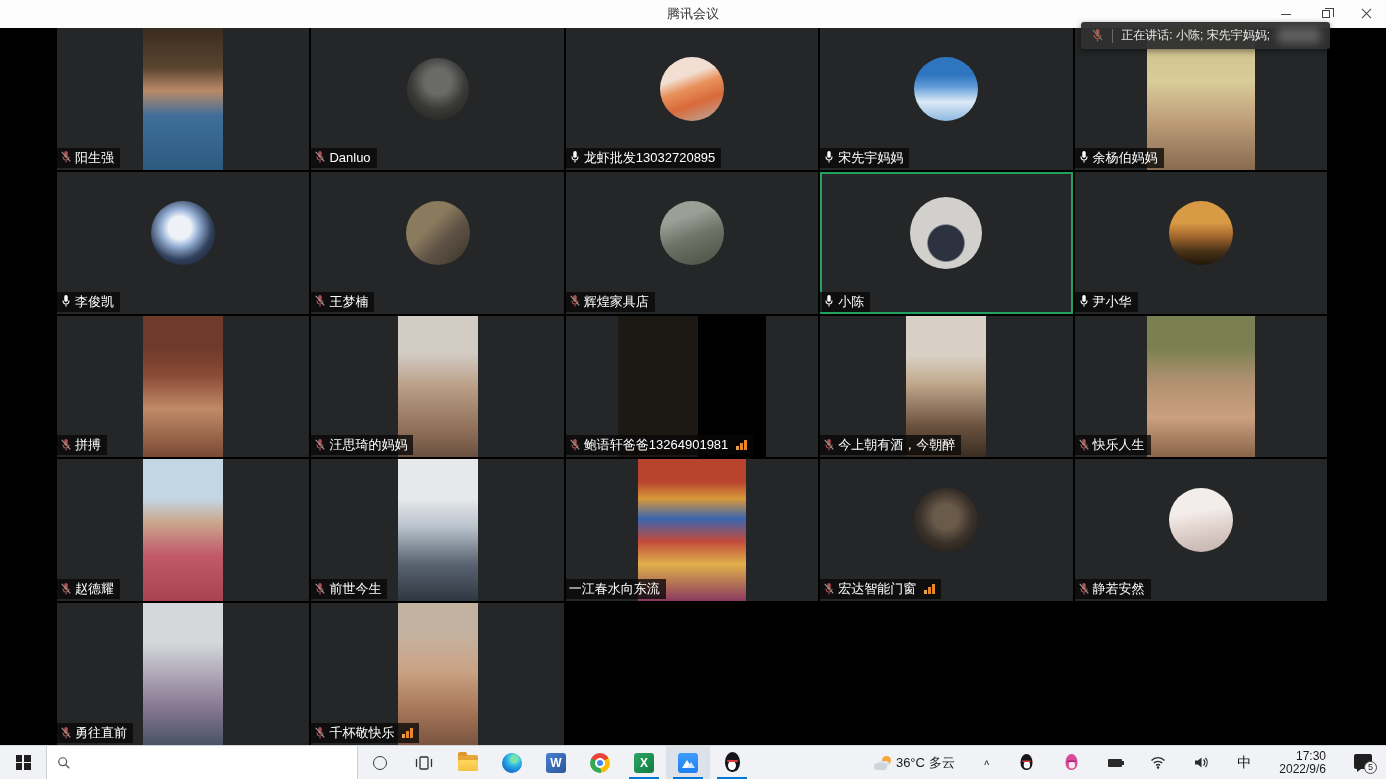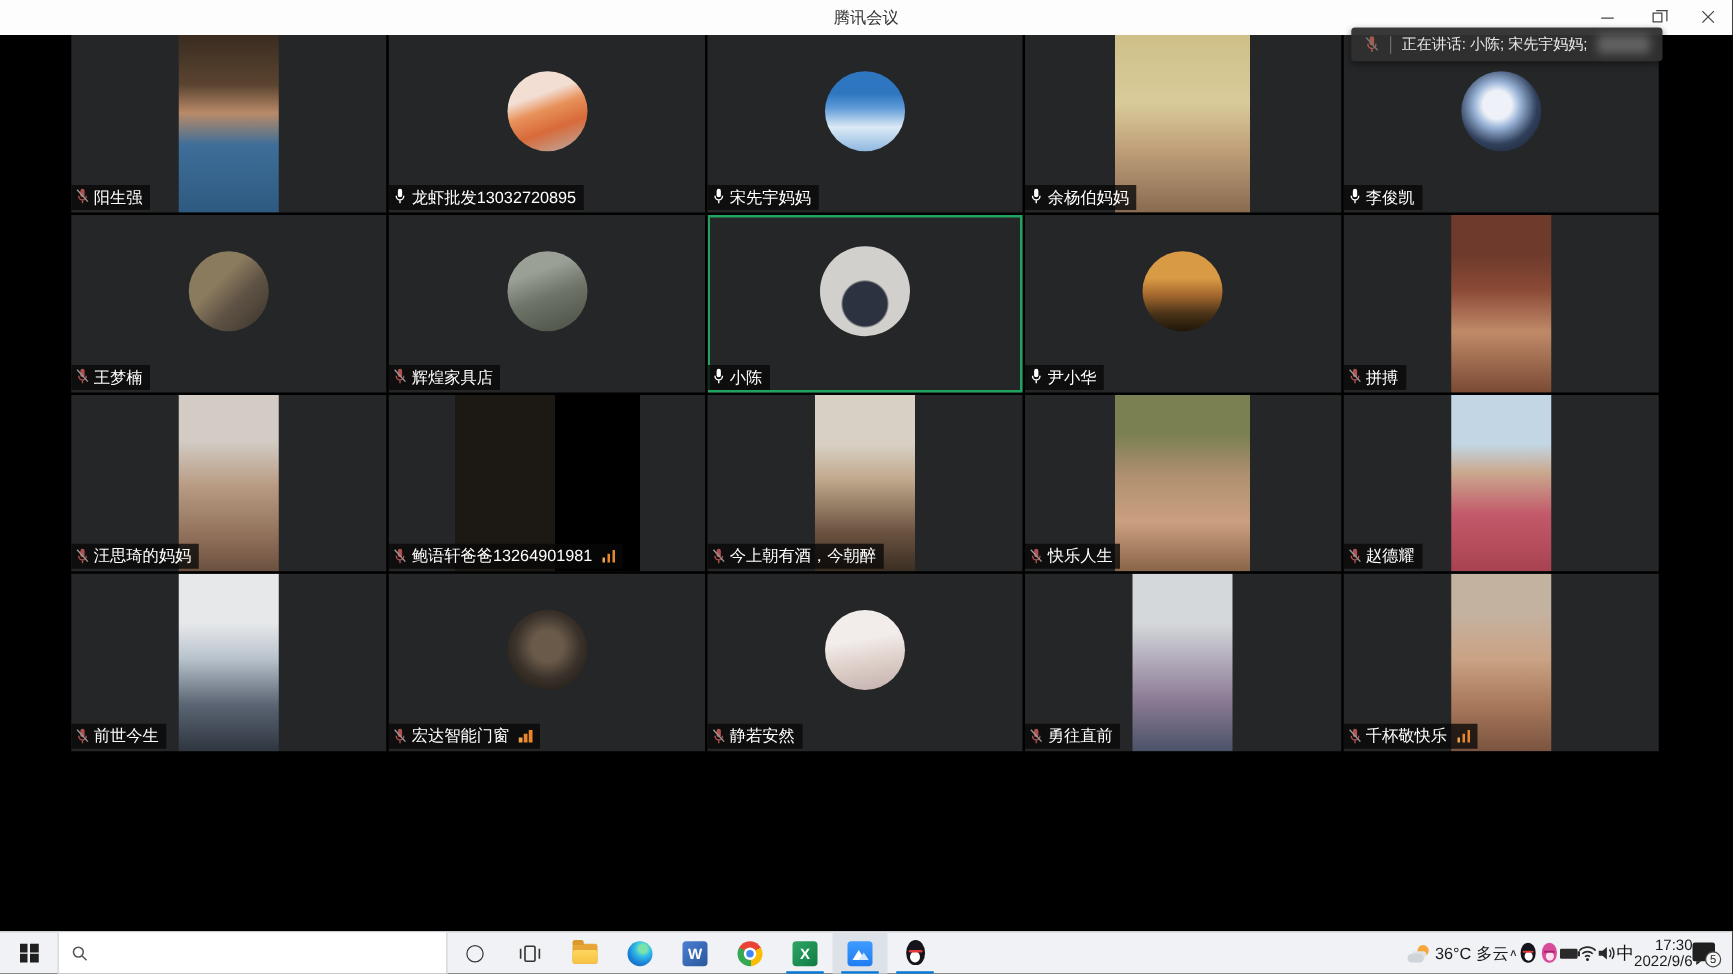--- a/index.html
+++ b/index.html
@@ -111,21 +111,21 @@
     width:0; height:0; border-left:4px solid transparent; border-right:4px solid transparent; border-bottom:6px solid #cfe6ff; }
   .penguin { position:relative; width:17px; height:21px; }
   .penguin .body { position:absolute; left:1px; top:0; width:15px; height:20px; background:#14141a; border-radius:50% 50% 46% 46%; }
   .penguin .belly { position:absolute; left:4.5px; top:9px; width:8px; height:9px; background:#fff; border-radius:50%; }
   .penguin .scarf { position:absolute; left:3px; top:7.5px; width:11px; height:2.5px; background:#e03a3a; border-radius:2px; }
   .penguin.small { transform:scale(0.8); }
   .penguin.pink .body { background:#d84a9a; }
   .penguin.pink .belly { background:#ffe2f0; }
   .penguin.pink .scarf { background:#a8246e; }
 
-  .tray { margin-left:auto; display:flex; align-items:center; gap:0; padding:0 12px 0 8px;justify-content:flex-end; }
+  .tray { margin-left:auto; display:flex; align-items:center; gap:28px; padding:0 12px 0 8px;justify-content:flex-end; }
   .tray-item { display:flex; align-items:center; gap:4px; }
   .weather-glyph { position:relative; width:18px; height:14px; }
   .weather-glyph .sun { position:absolute; right:1px; top:0; width:9px; height:9px; border-radius:50%; background:#f6a63a; }
   .weather-glyph .cloud { position:absolute; left:0; bottom:0; width:13px; height:7px; background:#cfd4da; border-radius:6px;
     box-shadow:3px -3px 0 -1px #dde2e8; }
   .tray-text { font-size:13px; color:#1a1a1a; }
   .chevron { font-size:10px; color:#333; transform:scaleY(0.8); }
   .battery-glyph { position:relative; width:14px; height:8px; background:#2a2a2a; border-radius:1px; }
   .battery-glyph::after { content:""; position:absolute; right:-2px; top:2px; width:2px; height:4px; background:#2a2a2a; }
   .ime { font-size:14px; color:#111; }
@@ -178,20 +178,32 @@
             <svg width="12" height="14" viewBox="0 0 14 16">
               <rect x="5" y="1" width="4" height="8" rx="2" fill="#b05050"></rect>
               <path d="M3.5 7.5a3.5 4 0 0 0 7 0" fill="none" stroke="#b05050" stroke-width="1.3"></path>
               <line x1="7" y1="12" x2="7" y2="14.5" stroke="#b05050" stroke-width="1.3"></line>
               <line x1="2" y1="2" x2="12" y2="13" stroke="#9a9a9a" stroke-width="1.3"></line>
             </svg>
             <span>阳生强</span>
           </div>
         </div>
         <div class="tile">
+          <div class="avatar" style="width: 62px; height: 62px; background: radial-gradient(circle at 50% 38%, rgb(106, 106, 104) 0px, rgb(106, 106, 104) 26%, rgb(58, 58, 56) 55%, rgb(28, 28, 28) 100%);"></div>
+          <div class="nametag">
+            <svg width="12" height="14" viewBox="0 0 14 16">
+              <rect x="5" y="1" width="4" height="8" rx="2" fill="#b05050"></rect>
+              <path d="M3.5 7.5a3.5 4 0 0 0 7 0" fill="none" stroke="#b05050" stroke-width="1.3"></path>
+              <line x1="7" y1="12" x2="7" y2="14.5" stroke="#b05050" stroke-width="1.3"></line>
+              <line x1="2" y1="2" x2="12" y2="13" stroke="#9a9a9a" stroke-width="1.3"></line>
+            </svg>
+            <span>Danluo</span>
+          </div>
+        </div>
+        <div class="tile">
           <div class="avatar" style="width: 64px; height: 64px; background: linear-gradient(160deg, rgb(242, 222, 210) 0px, rgb(242, 222, 210) 32%, rgb(232, 145, 90) 48%, rgb(216, 106, 58) 68%, rgb(184, 176, 168) 100%);"></div>
           <div class="nametag">
             <svg width="12" height="14" viewBox="0 0 14 16">
               <rect x="5" y="1" width="4" height="8" rx="2" fill="#ffffff"></rect>
               <path d="M3.5 7.5a3.5 4 0 0 0 7 0" fill="none" stroke="#ffffff" stroke-width="1.3"></path>
               <line x1="7" y1="12" x2="7" y2="14.5" stroke="#ffffff" stroke-width="1.3"></line>
             </svg>
             <span>龙虾批发13032720895</span>
           </div>
         </div>
@@ -354,20 +366,26 @@
         <div class="tile">
           <div class="strip" style="width: 80px; background: linear-gradient(rgb(230, 232, 234) 0px, rgb(230, 232, 234) 28%, rgb(184, 194, 204) 48%, rgb(90, 100, 114) 74%, rgb(46, 54, 64) 100%);"></div>
           <div class="nametag">
             <svg width="12" height="14" viewBox="0 0 14 16">
               <rect x="5" y="1" width="4" height="8" rx="2" fill="#b05050"></rect>
               <path d="M3.5 7.5a3.5 4 0 0 0 7 0" fill="none" stroke="#b05050" stroke-width="1.3"></path>
               <line x1="7" y1="12" x2="7" y2="14.5" stroke="#b05050" stroke-width="1.3"></line>
               <line x1="2" y1="2" x2="12" y2="13" stroke="#9a9a9a" stroke-width="1.3"></line>
             </svg>
             <span>前世今生</span>
+          </div>
+        </div>
+        <div class="tile">
+          <div class="strip" style="width: 108px; background: linear-gradient(rgb(184, 68, 46) 0px, rgb(184, 68, 46) 16%, rgb(216, 152, 58) 28%, rgb(58, 102, 176) 42%, rgb(194, 74, 60) 58%, rgb(224, 176, 74) 74%, rgb(138, 58, 96) 100%);"></div>
+          <div class="nametag">
+            <span>一江春水向东流</span>
           </div>
         </div>
         <div class="tile">
           <div class="avatar" style="width: 64px; height: 64px; background: radial-gradient(circle at 50% 45%, rgb(106, 90, 74) 0px, rgb(106, 90, 74) 26%, rgb(58, 50, 42) 55%, rgb(23, 19, 15) 100%);"></div>
           <div class="nametag">
             <svg width="12" height="14" viewBox="0 0 14 16">
               <rect x="5" y="1" width="4" height="8" rx="2" fill="#b05050"></rect>
               <path d="M3.5 7.5a3.5 4 0 0 0 7 0" fill="none" stroke="#b05050" stroke-width="1.3"></path>
               <line x1="7" y1="12" x2="7" y2="14.5" stroke="#b05050" stroke-width="1.3"></line>
               <line x1="2" y1="2" x2="12" y2="13" stroke="#9a9a9a" stroke-width="1.3"></line>

